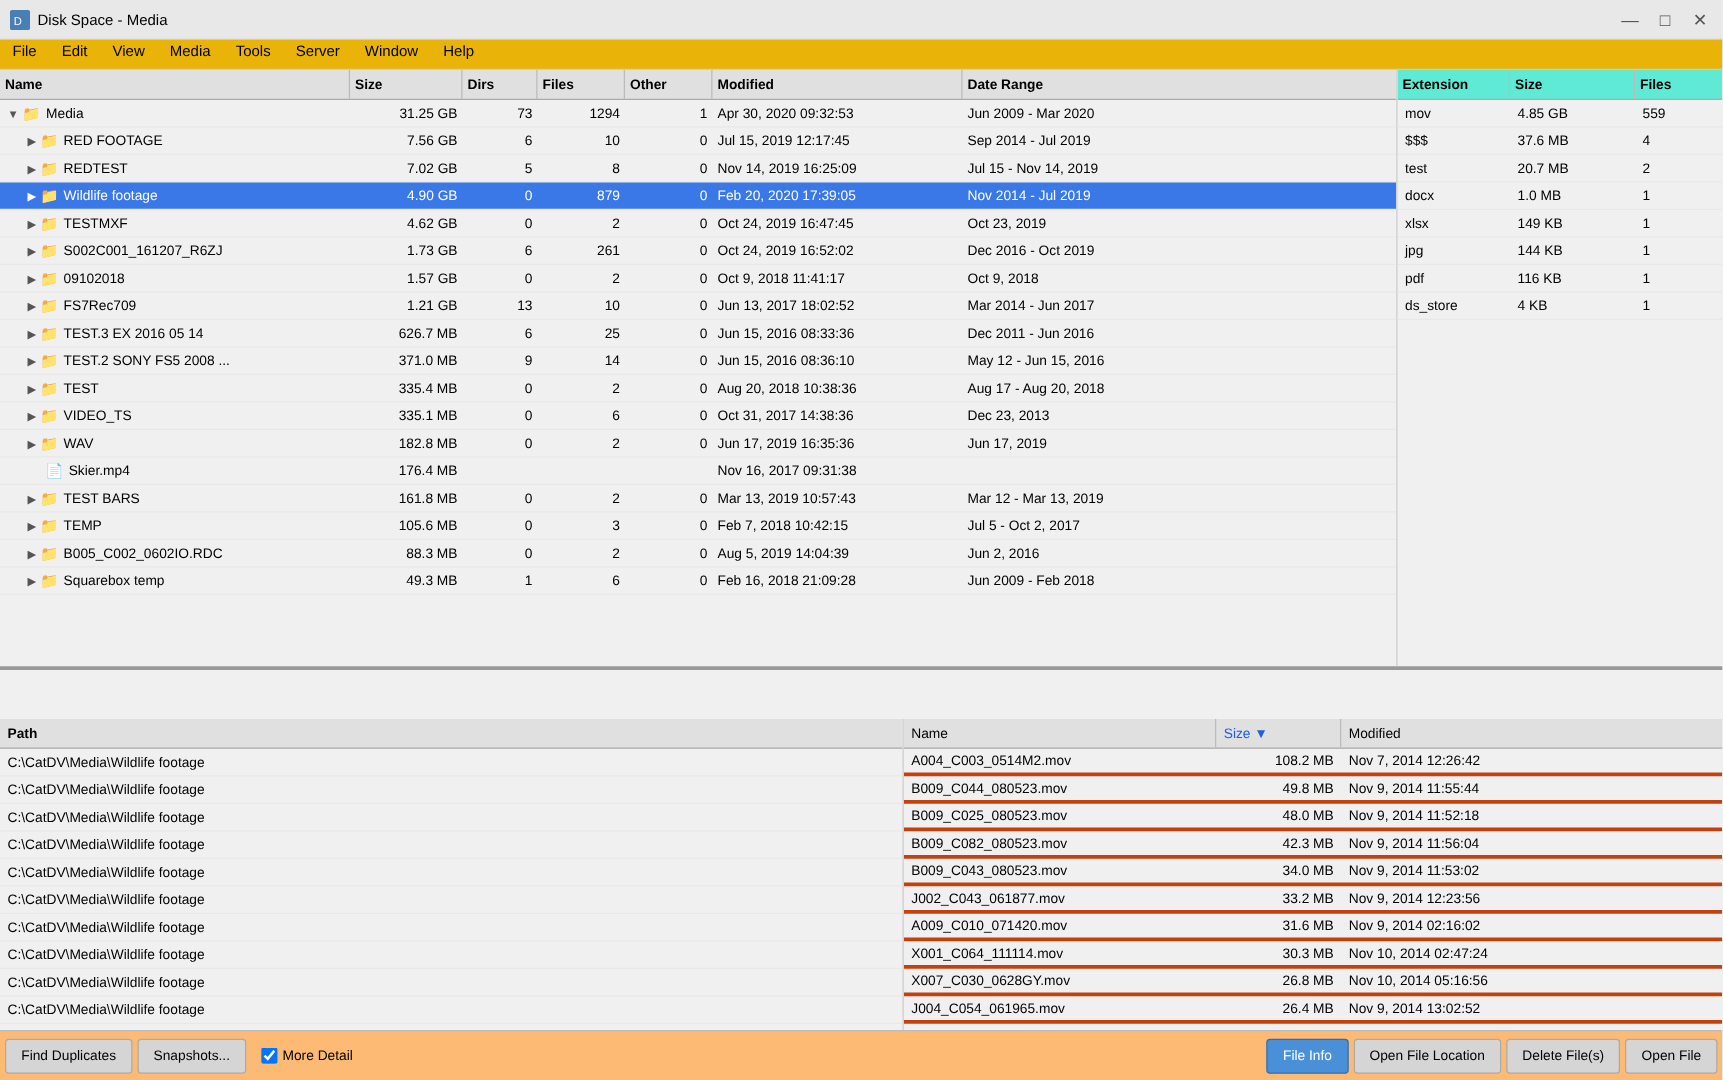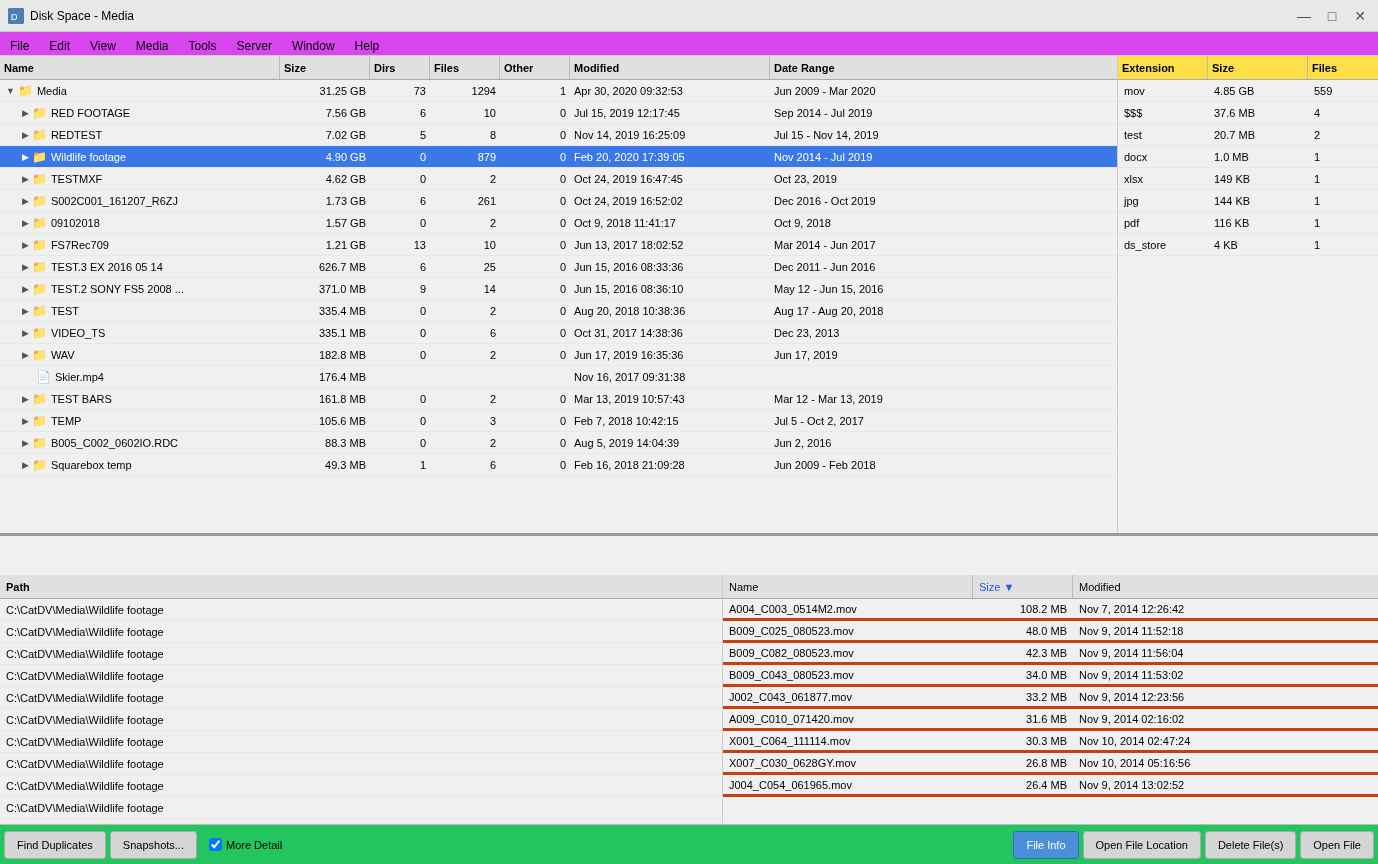--- a/index.html
+++ b/index.html
@@ -15,24 +15,24 @@
       border-bottom: 1px solid #ccc;
       user-select: none;
     }
     .title-bar-icon { width: 16px; height: 16px; margin-right: 6px; background: #4a7fb5; border-radius: 2px; }
     .title-bar-title { flex: 1; font-size: 12px; }
     .title-bar-controls { display: flex; gap: 8px; }
     .title-bar-btn { width: 20px; height: 20px; display: flex; align-items: center; justify-content: center; cursor: pointer; font-size: 14px; color: #555; }
     
     
     .menu-bar {
-      background: #d946ef;
+      background: #eab308;
       height: 24px;
       display: flex;
-      align-items: flex-end;
+      align-items: flex-start;
       border-bottom: 1px solid #ccc;
     }
     .menu-item {
       padding: 2px 10px;
       cursor: pointer;
       font-size: 12px;
     }
 
     
     .main-container {
@@ -113,21 +113,21 @@
     .tree-row.selected .folder-icon { color: #ffd080; }
     
     
     .ext-section {
       width: 260px;
       overflow: hidden;
     }
     .ext-header {
       display: grid;
       grid-template-columns: 90px 100px 70px;
-      background: #fde047;
+      background: #5eead4;
       border-bottom: 1px solid #aaa;
       height: 24px;
       align-items: center;
     }
     .ext-body { overflow-y: auto; height: calc(480px - 24px); }
     .ext-row {
       display: grid;
       grid-template-columns: 90px 100px 70px;
       height: 22px;
       align-items: center;
@@ -208,21 +208,21 @@
       height: 22px;
       align-items: center;
       border-bottom: 3px solid #c2410c;
     }
     .file-cell { padding: 0 6px; font-size: 11px; white-space: nowrap; overflow: hidden; }
     .file-cell.right { text-align: right; }
     
     
     .bottom-bar {
       height: 40px;
-      background: #22c55e;
+      background: #fdba74;
       border-top: 1px solid #bbb;
       display: flex;
       align-items: center;
       gap: 4px;
       padding: 0 4px;
     }
     .bottom-btn {
       height: 28px;
       padding: 0 12px;
       background: #d5d5d5;
@@ -633,20 +633,25 @@
           <div class="file-col-header sort-active">Size ▼</div>
           <div class="file-col-header">Modified</div>
         </div>
         <div class="file-body" id="file-body">
         <div class="file-row">
     <div class="file-cell">A004_C003_0514M2.mov</div>
     <div class="file-cell right">108.2 MB</div>
     <div class="file-cell">Nov 7, 2014 12:26:42</div>
   </div>
             <div class="file-row">
+    <div class="file-cell">B009_C044_080523.mov</div>
+    <div class="file-cell right">49.8 MB</div>
+    <div class="file-cell">Nov 9, 2014 11:55:44</div>
+  </div>
+            <div class="file-row">
     <div class="file-cell">B009_C025_080523.mov</div>
     <div class="file-cell right">48.0 MB</div>
     <div class="file-cell">Nov 9, 2014 11:52:18</div>
   </div>
             <div class="file-row">
     <div class="file-cell">B009_C082_080523.mov</div>
     <div class="file-cell right">42.3 MB</div>
     <div class="file-cell">Nov 9, 2014 11:56:04</div>
   </div>
             <div class="file-row">

